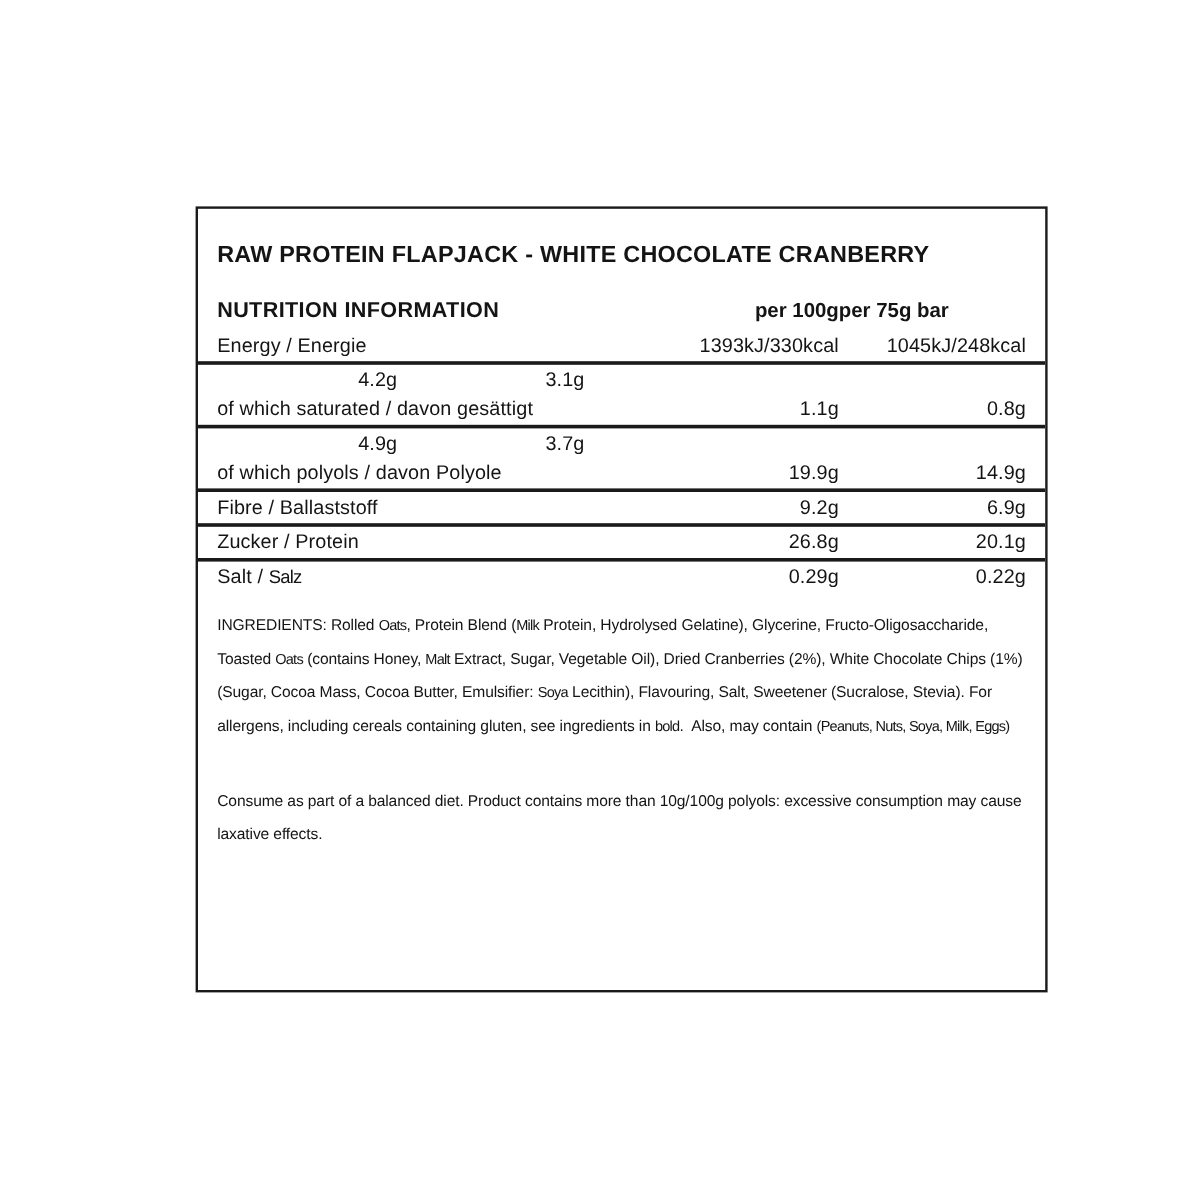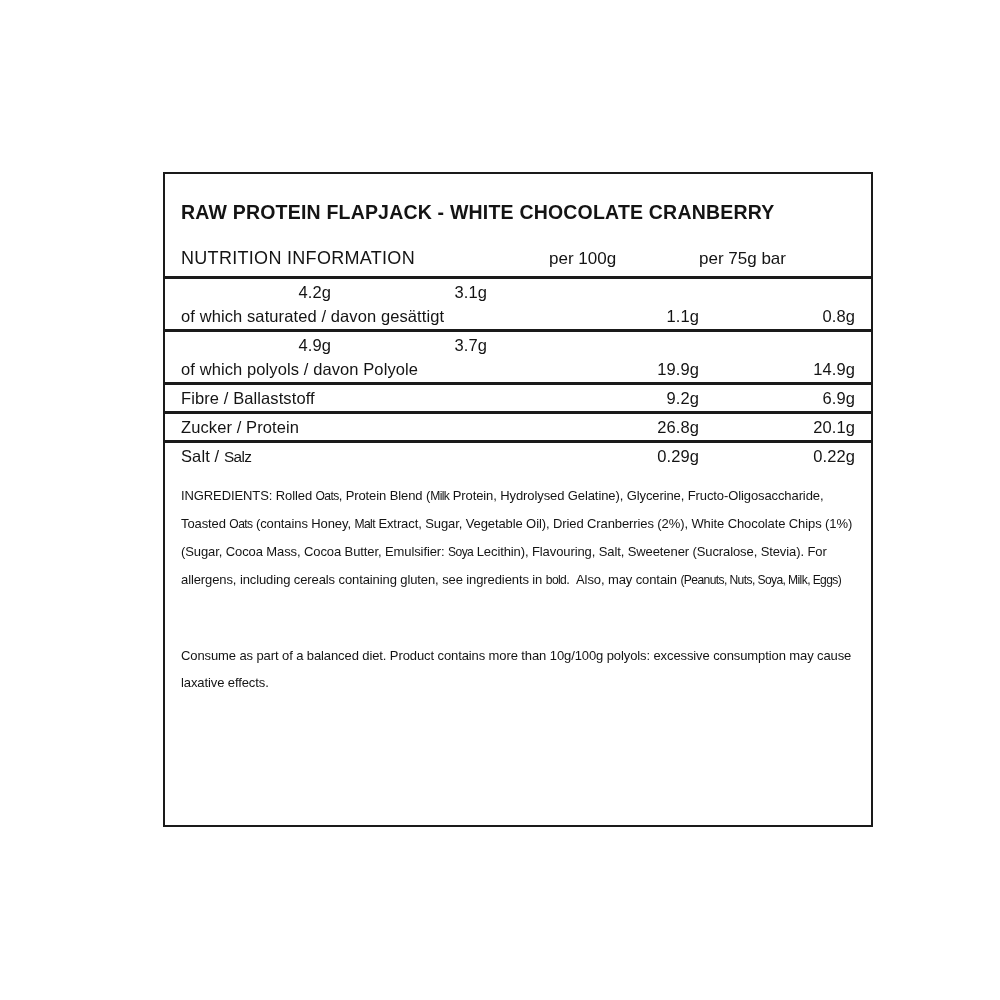--- a/index.html
+++ b/index.html
@@ -27,24 +27,24 @@
     margin-top: 27px;
     font-weight: bold;
     font-size: 19.5px;
     letter-spacing: 0.2px;
     white-space: nowrap;
   }
   .thead {
     display: flex;
     align-items: baseline;
     margin-top: 24px;
-    font-weight: normal;
+    font-weight: bold;
   }
   .thead .tname { flex: 1; font-size: 18px; letter-spacing: 0.3px; }
-  .thead .c1 { width: 150px; font-size: 17px; }
+  .thead .c1 { width: 150px; text-align: right; font-size: 17px; }
   .thead .c2 { width: 156px; text-align: left; font-size: 17px; }
   .rows { margin-top: 7px; }
   .nrow {
     display: flex;
     align-items: baseline;
     height: 24px;
     line-height: 24px;
     font-size: 16.5px;
     letter-spacing: 0.1px;
   }
@@ -55,40 +55,45 @@
     height: 3px;
     background: #1a1a1a;
     margin: 1px -16px;
   }
   .para {
     font-size: 13px;
     line-height: 27px;
     letter-spacing: -0.1px;
   }
   .ingredients { margin-top: 14px; }
-  .advisory { margin-top: 48px; }
+  .advisory { margin-top: 35px; }
   .narrow {
     font-size: 0.93em;
     letter-spacing: -0.6px;
   }
 </style>
 </head>
 <body>
 
 <div class="label-box">
 
   <div class="product-title">RAW PROTEIN FLAPJACK - WHITE CHOCOLATE CRANBERRY</div>
 
   <div class="thead">
     <div class="tname">NUTRITION INFORMATION</div>
     <div class="c1">per 100g</div>
     <div class="c2">per 75g bar</div>
   </div>
 
   <div class="rows">
+      <div class="nrow">
+        <div class="lbl"><span>Energy / Energie</span></div>
+        <div class="v1">1393kJ/330kcal</div>
+        <div class="v2">1045kJ/248kcal</div>
+      </div>
       <div class="rule"></div>
       <div class="nrow">
         <div class="v1">4.2g</div>
         <div class="v2">3.1g</div>
       </div>
       <div class="nrow">
         <div class="lbl"><span>of which saturated / davon gesättigt</span></div>
         <div class="v1">1.1g</div>
         <div class="v2">0.8g</div>
       </div>

